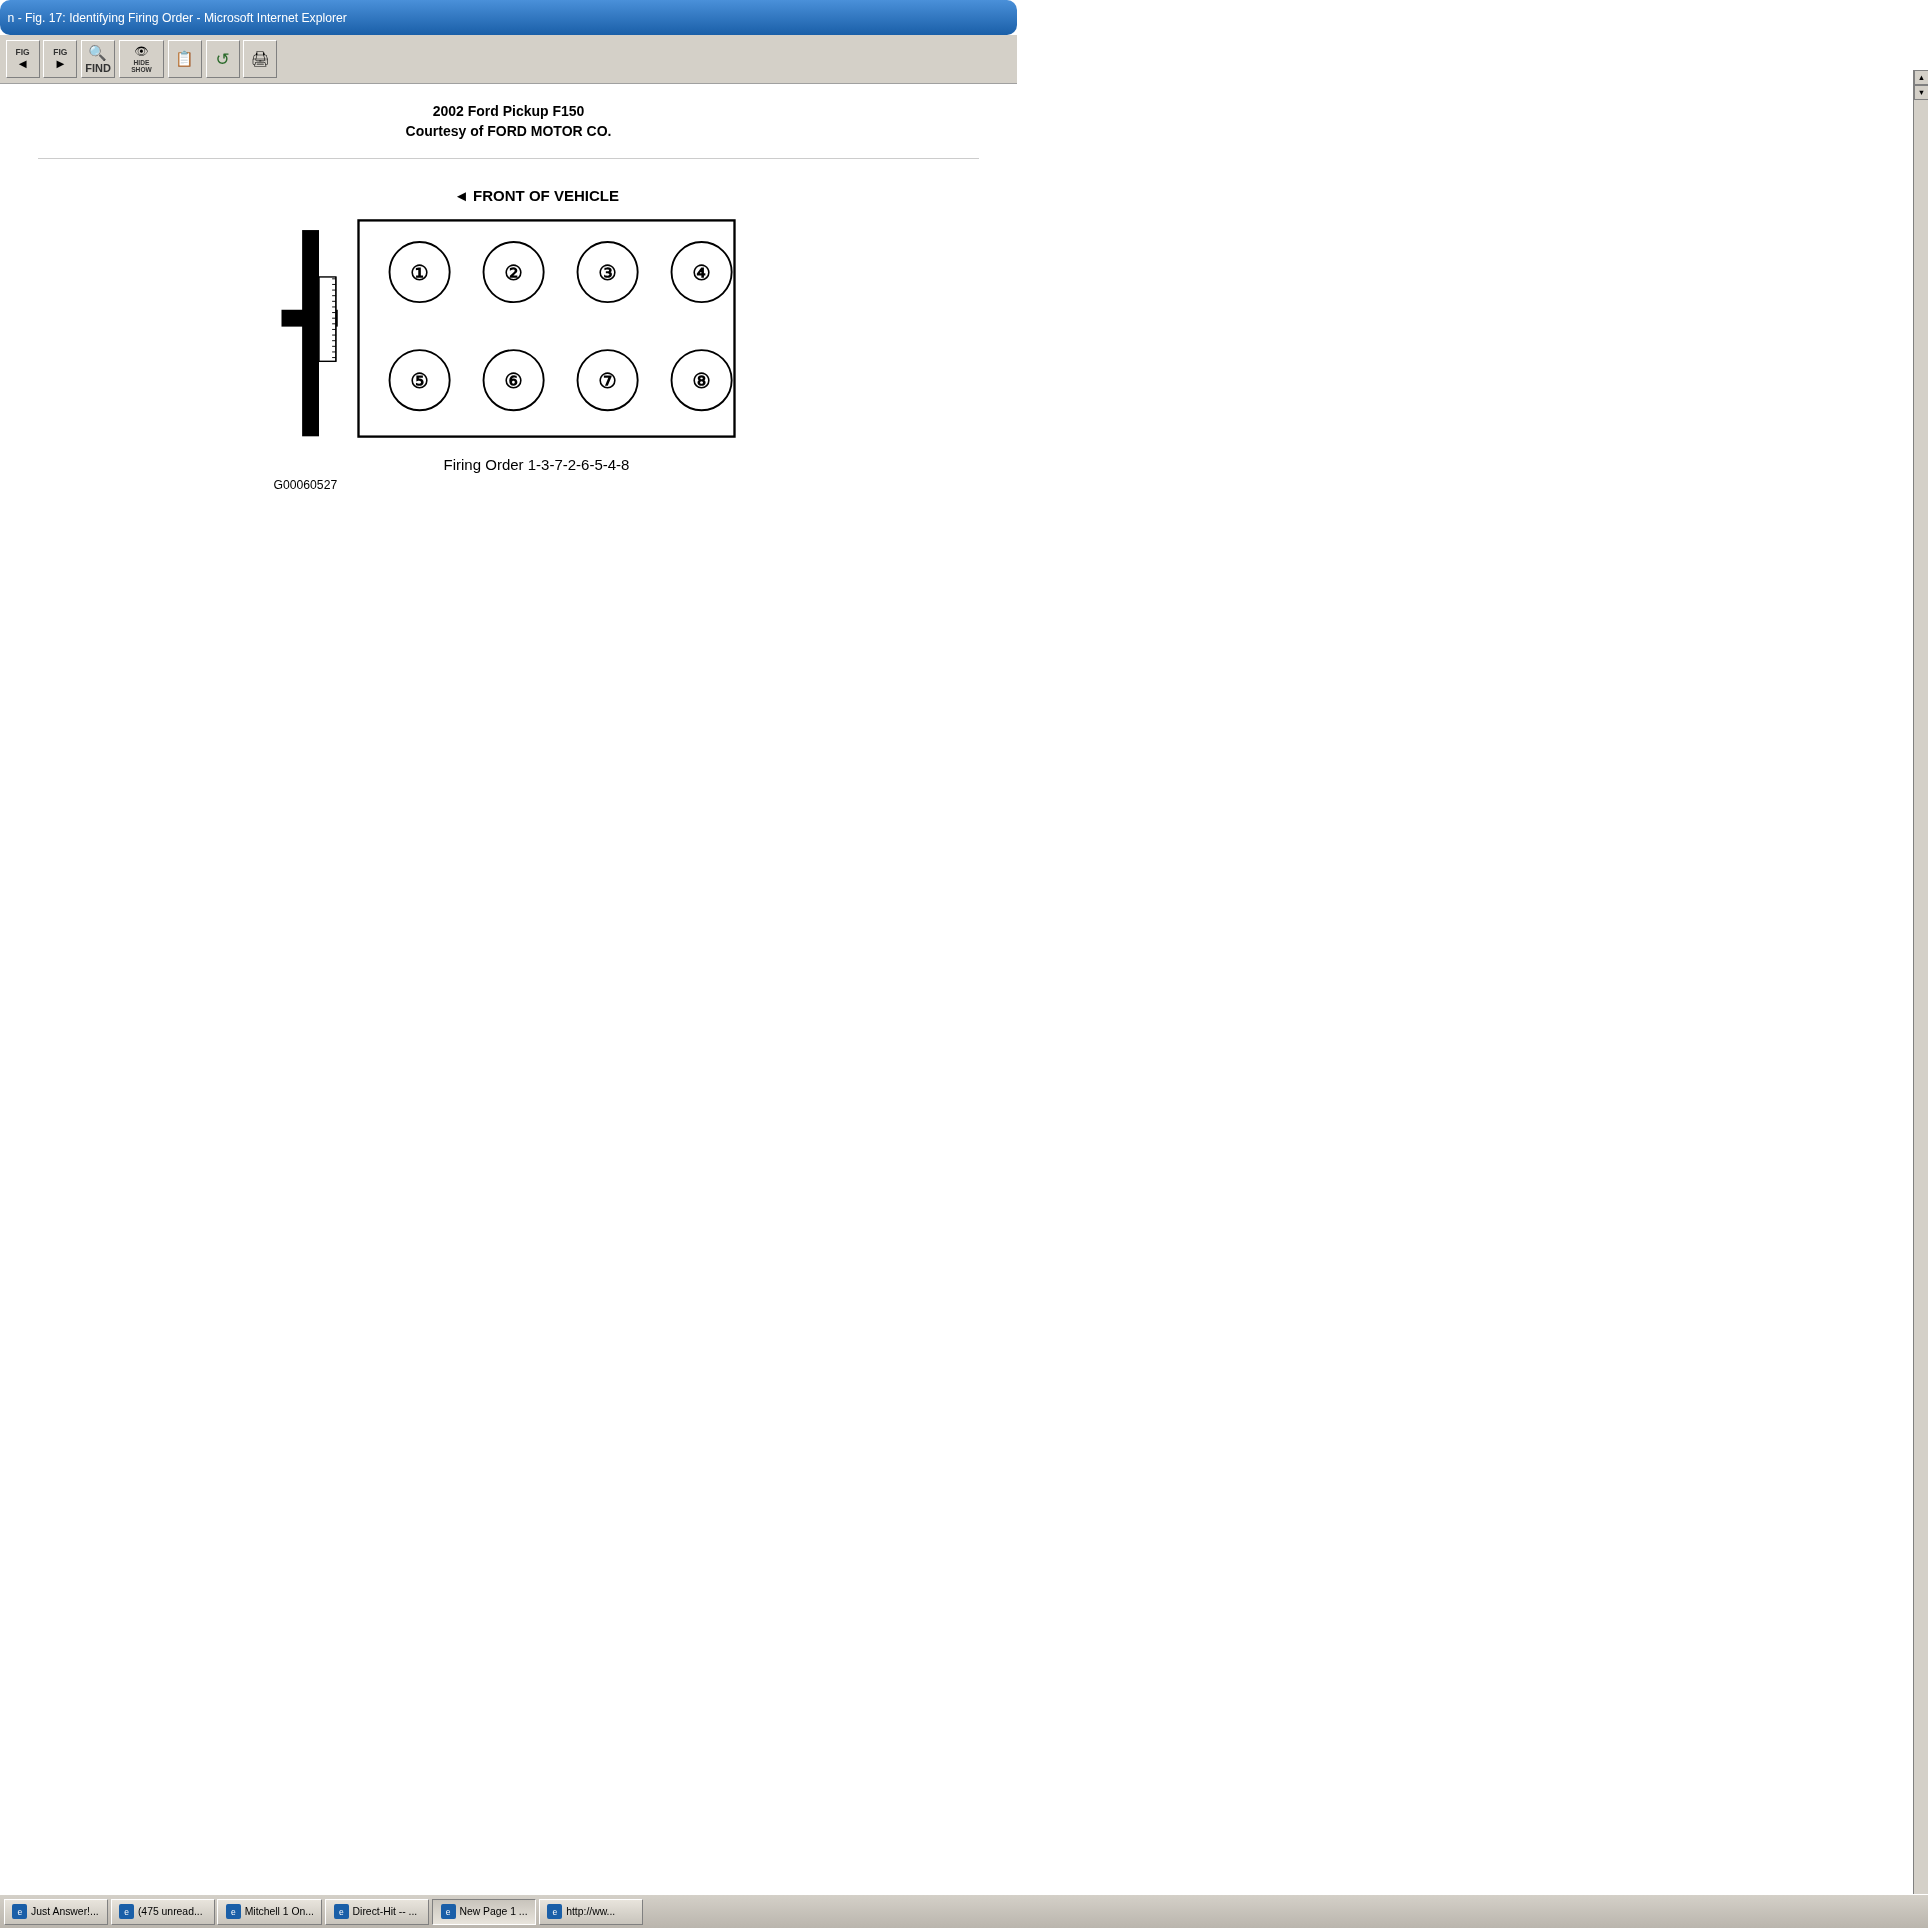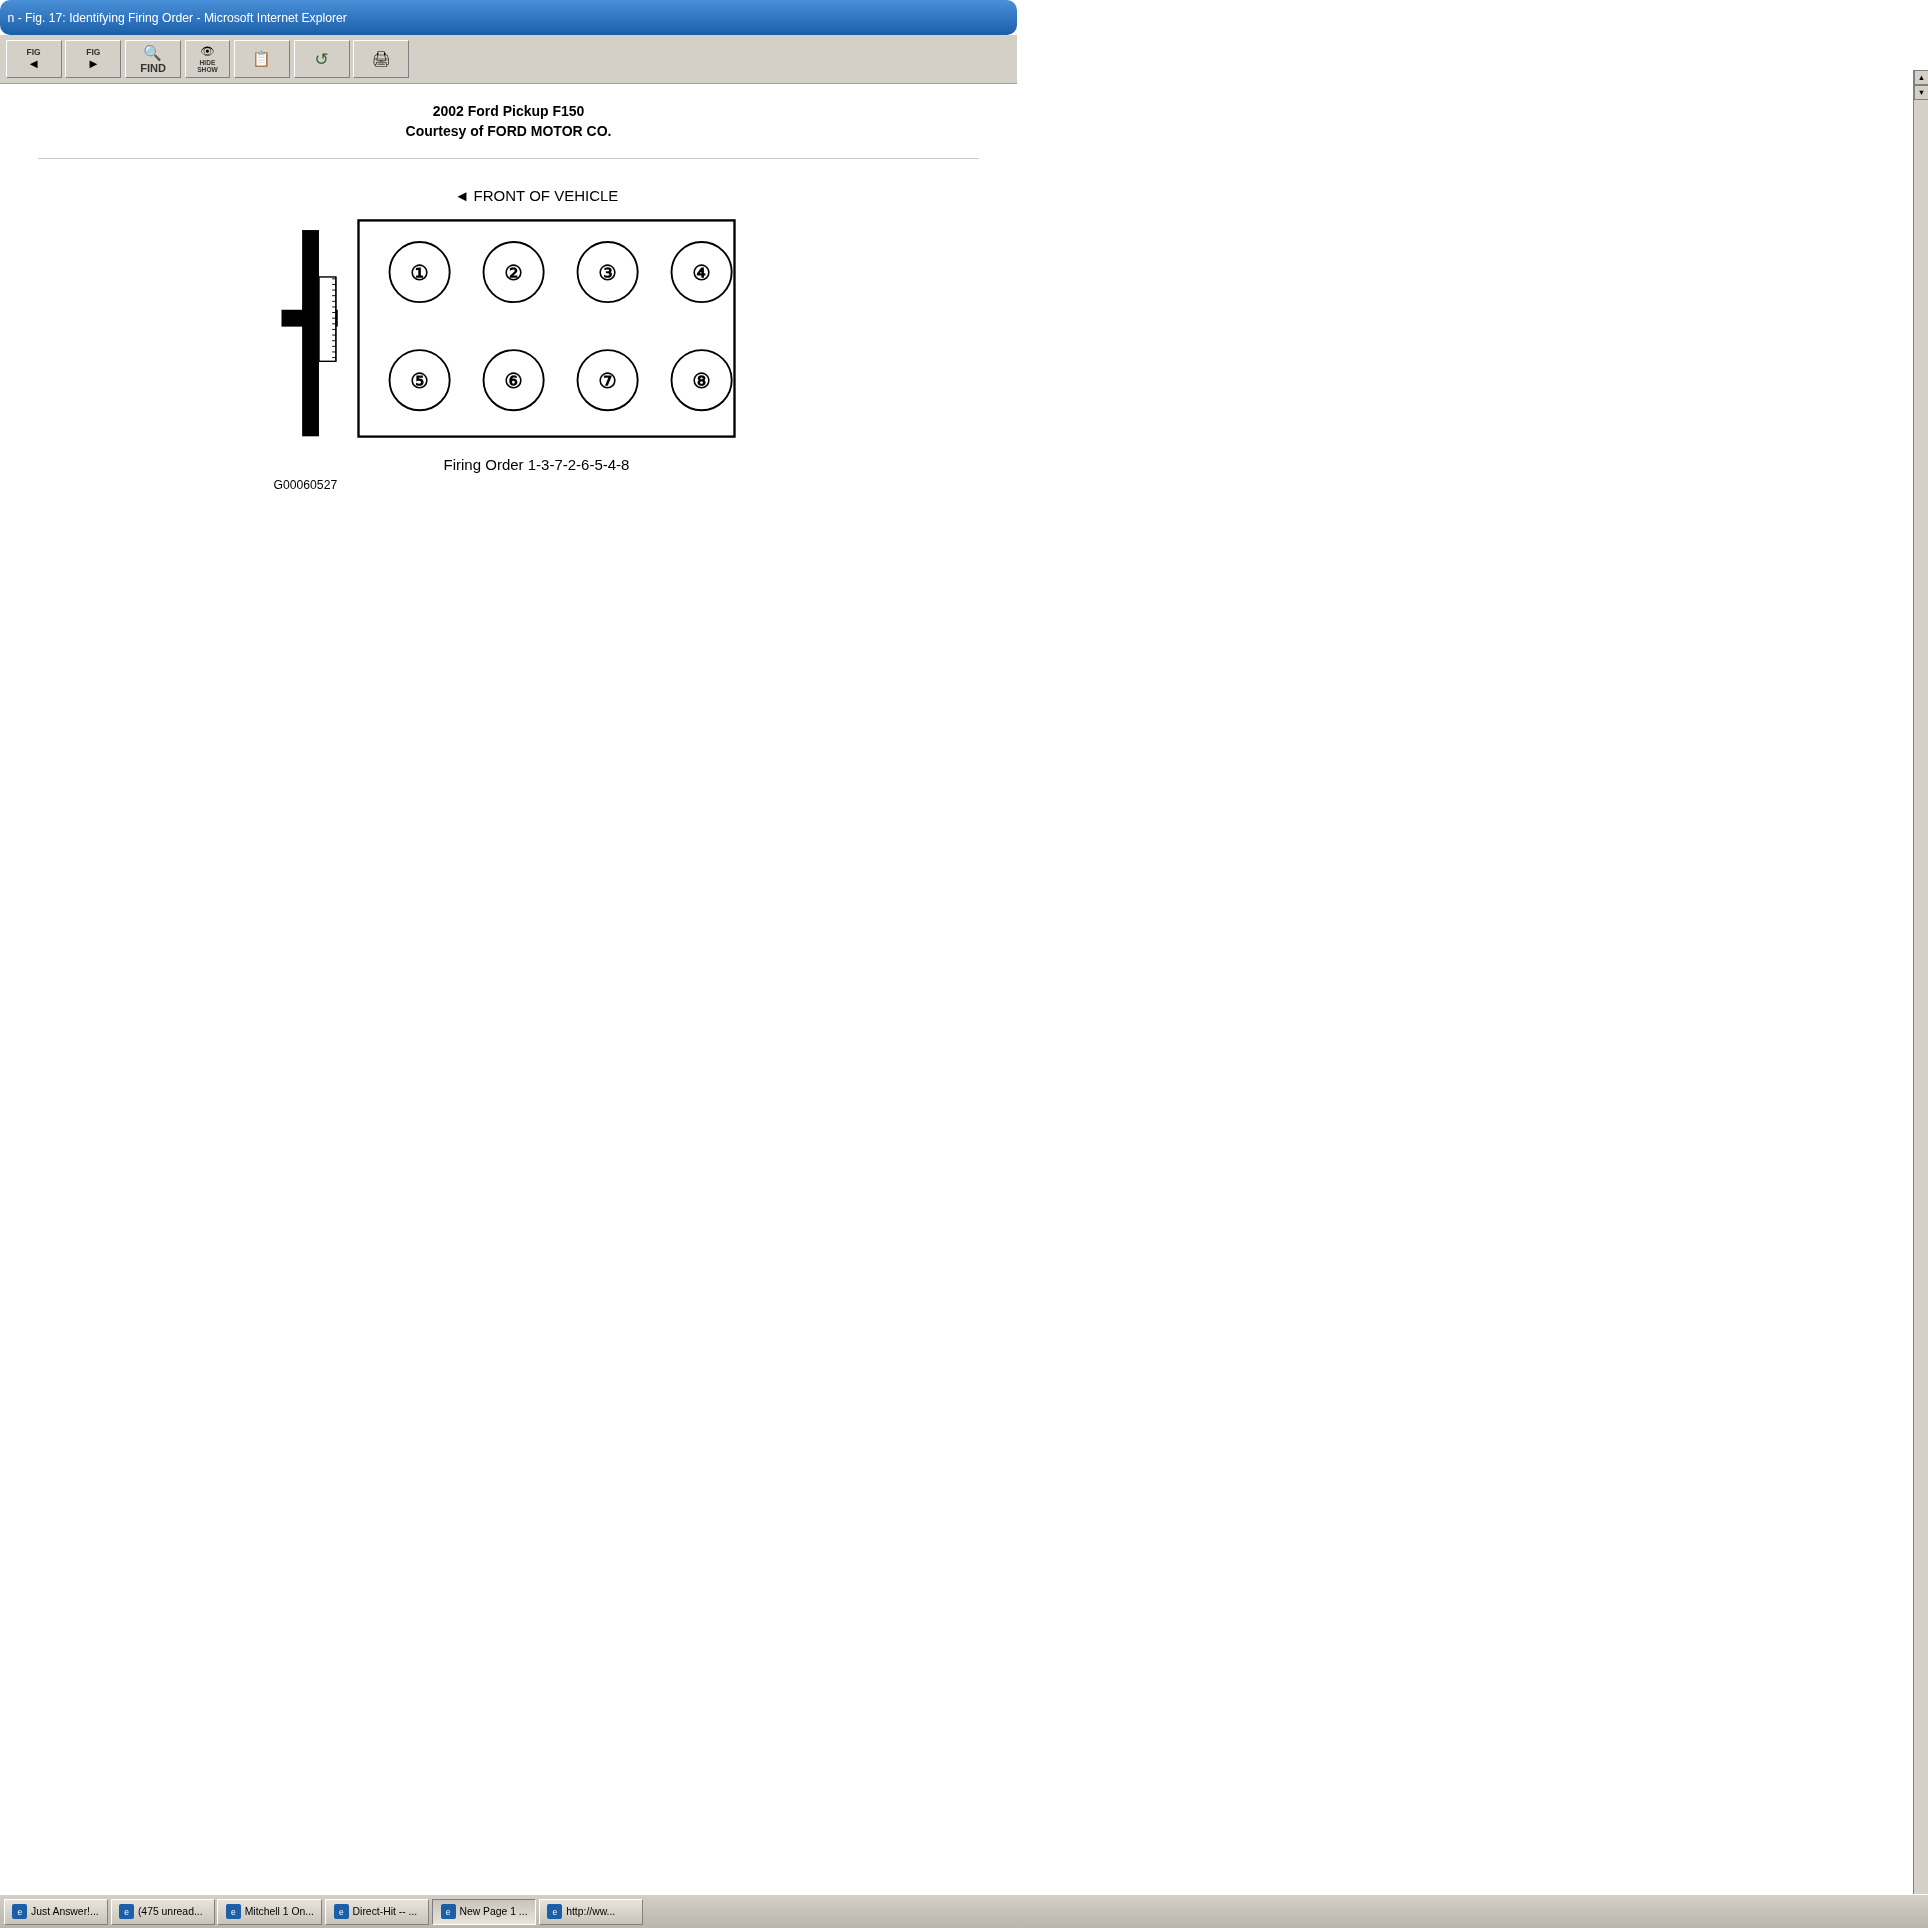--- a/index.html
+++ b/index.html
@@ -29,21 +29,21 @@
       background: #d4d0c8;
       border-bottom: 0.9px solid #a0a0a0;
       padding: 3.8px 5.6px;
       display: flex;
       gap: 3.8px;
       height: 49px;
       align-items: center;
     }
 
     .toolbar-btn {
-      width: 56px;
+      width: 34px;
       height: 38px;
       background: #d4d0c8;
       border: 0.9px solid #808080;
       border-top-color: #fff;
       border-left-color: #fff;
       display: flex;
       flex-direction: column;
       align-items: center;
       justify-content: center;
       cursor: pointer;
@@ -218,21 +218,21 @@
   <div class="page-title">2002 Ford Pickup F150</div>
 
 
   <div class="courtesy">Courtesy of FORD MOTOR CO.</div>
 
   <div class="divider"></div>
 
   <div class="diagram-container">
     <div>
 
-      <div style="text-align:center; margin-bottom:7.5px; font-size:15px; font-weight:normal; margin-left:56px;">◄ FRONT OF VEHICLE</div>
+      <div style="text-align:center; margin-bottom:7.5px; font-size:15px; font-weight:bold; margin-left:56px;">◄ FRONT OF VEHICLE</div>
 
       <div style="display:flex; align-items:center;">
 
         <svg width="75" height="235" style="flex-shrink:0;" viewBox="0 0 80 250">
 
           <rect x="30" y="20" width="18" height="220" fill="black"></rect>
 
           <rect x="8" y="105" width="60" height="18" fill="black"></rect>
 
           <rect x="48" y="70" width="18" height="90" fill="white" stroke="black" stroke-width="1.5"></rect>

